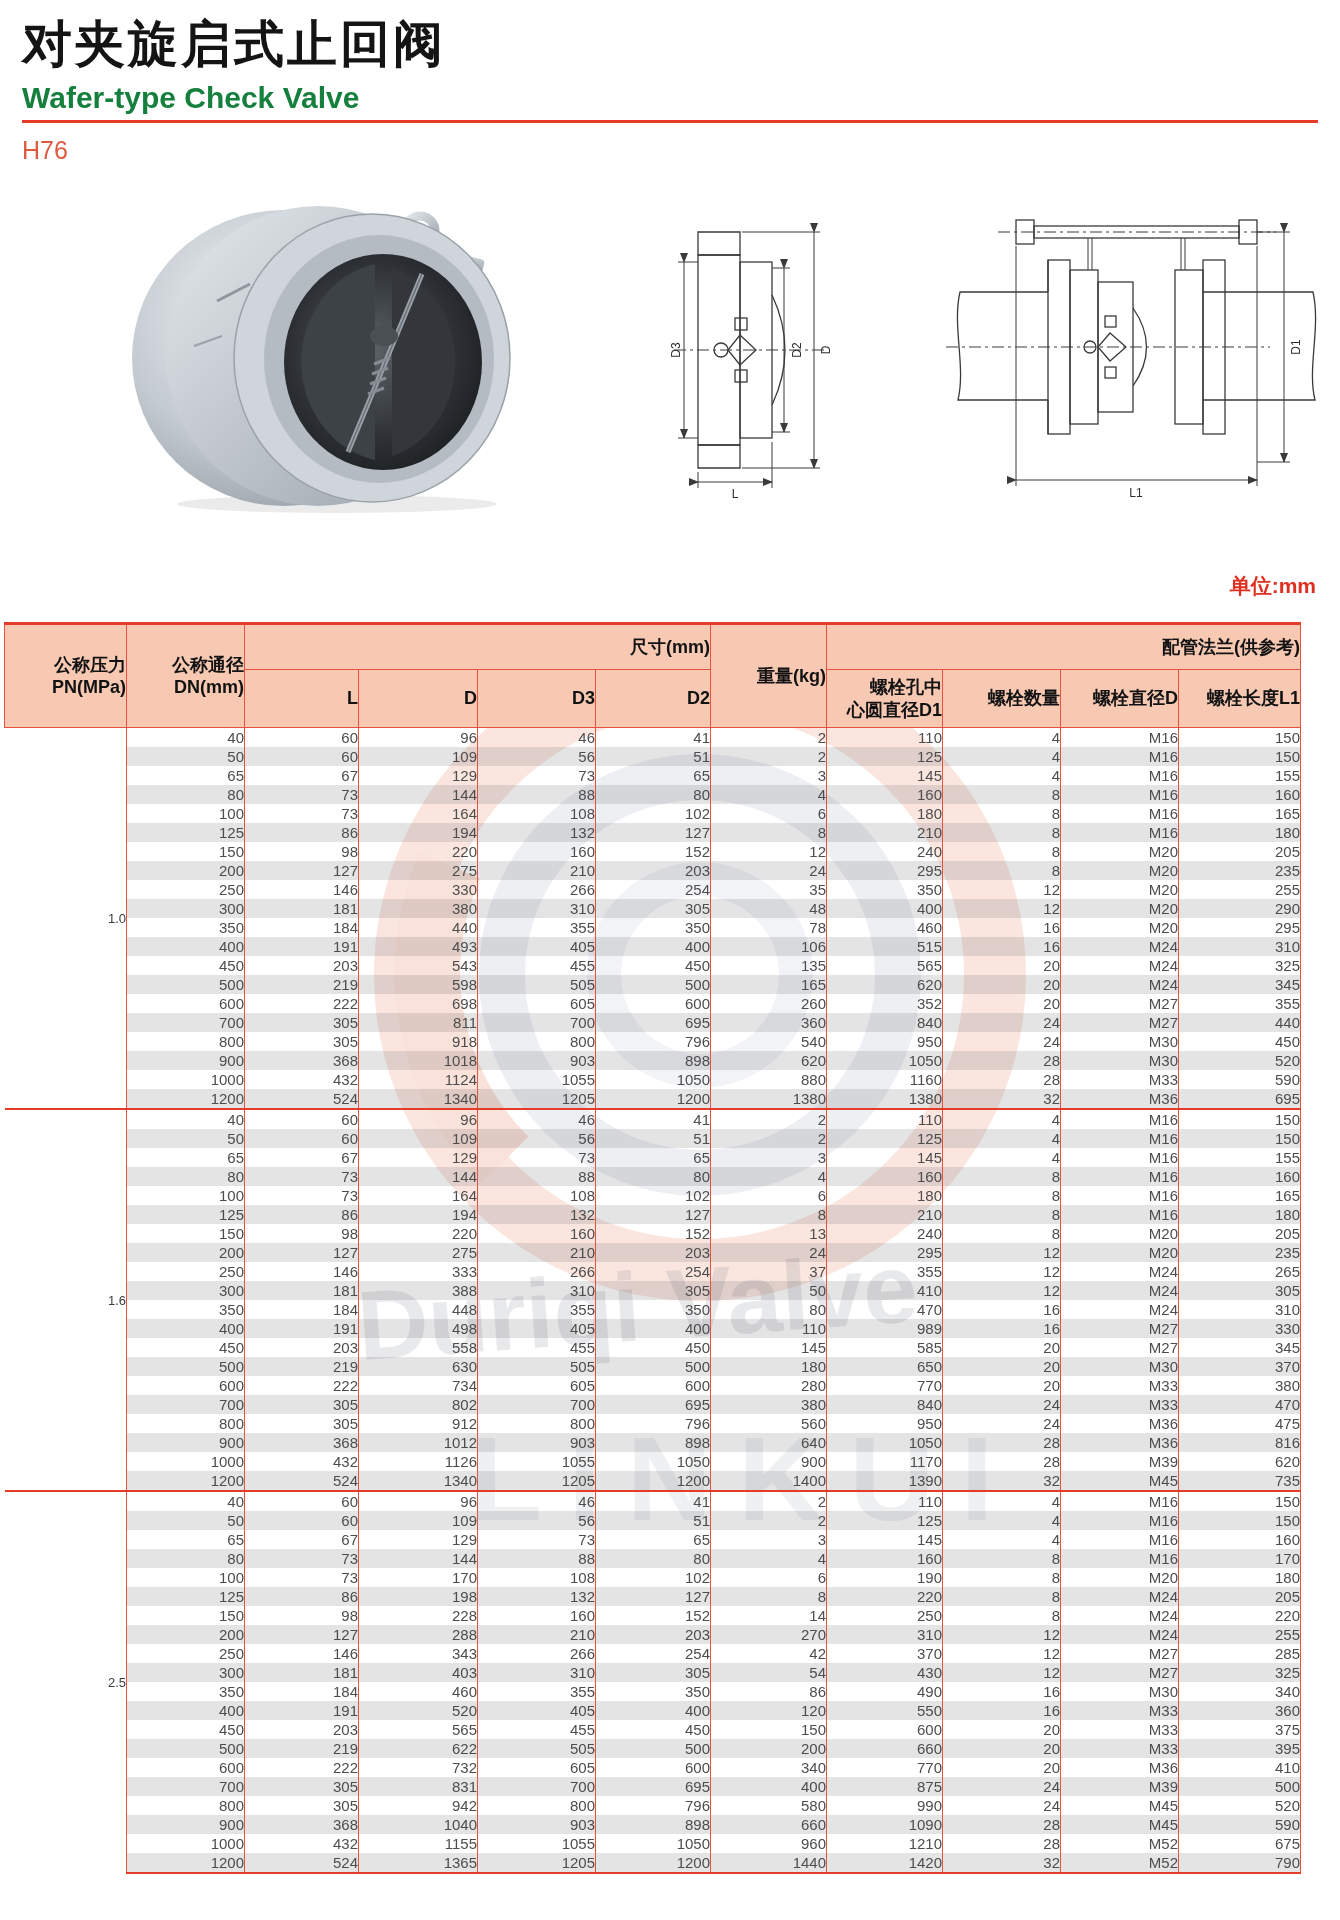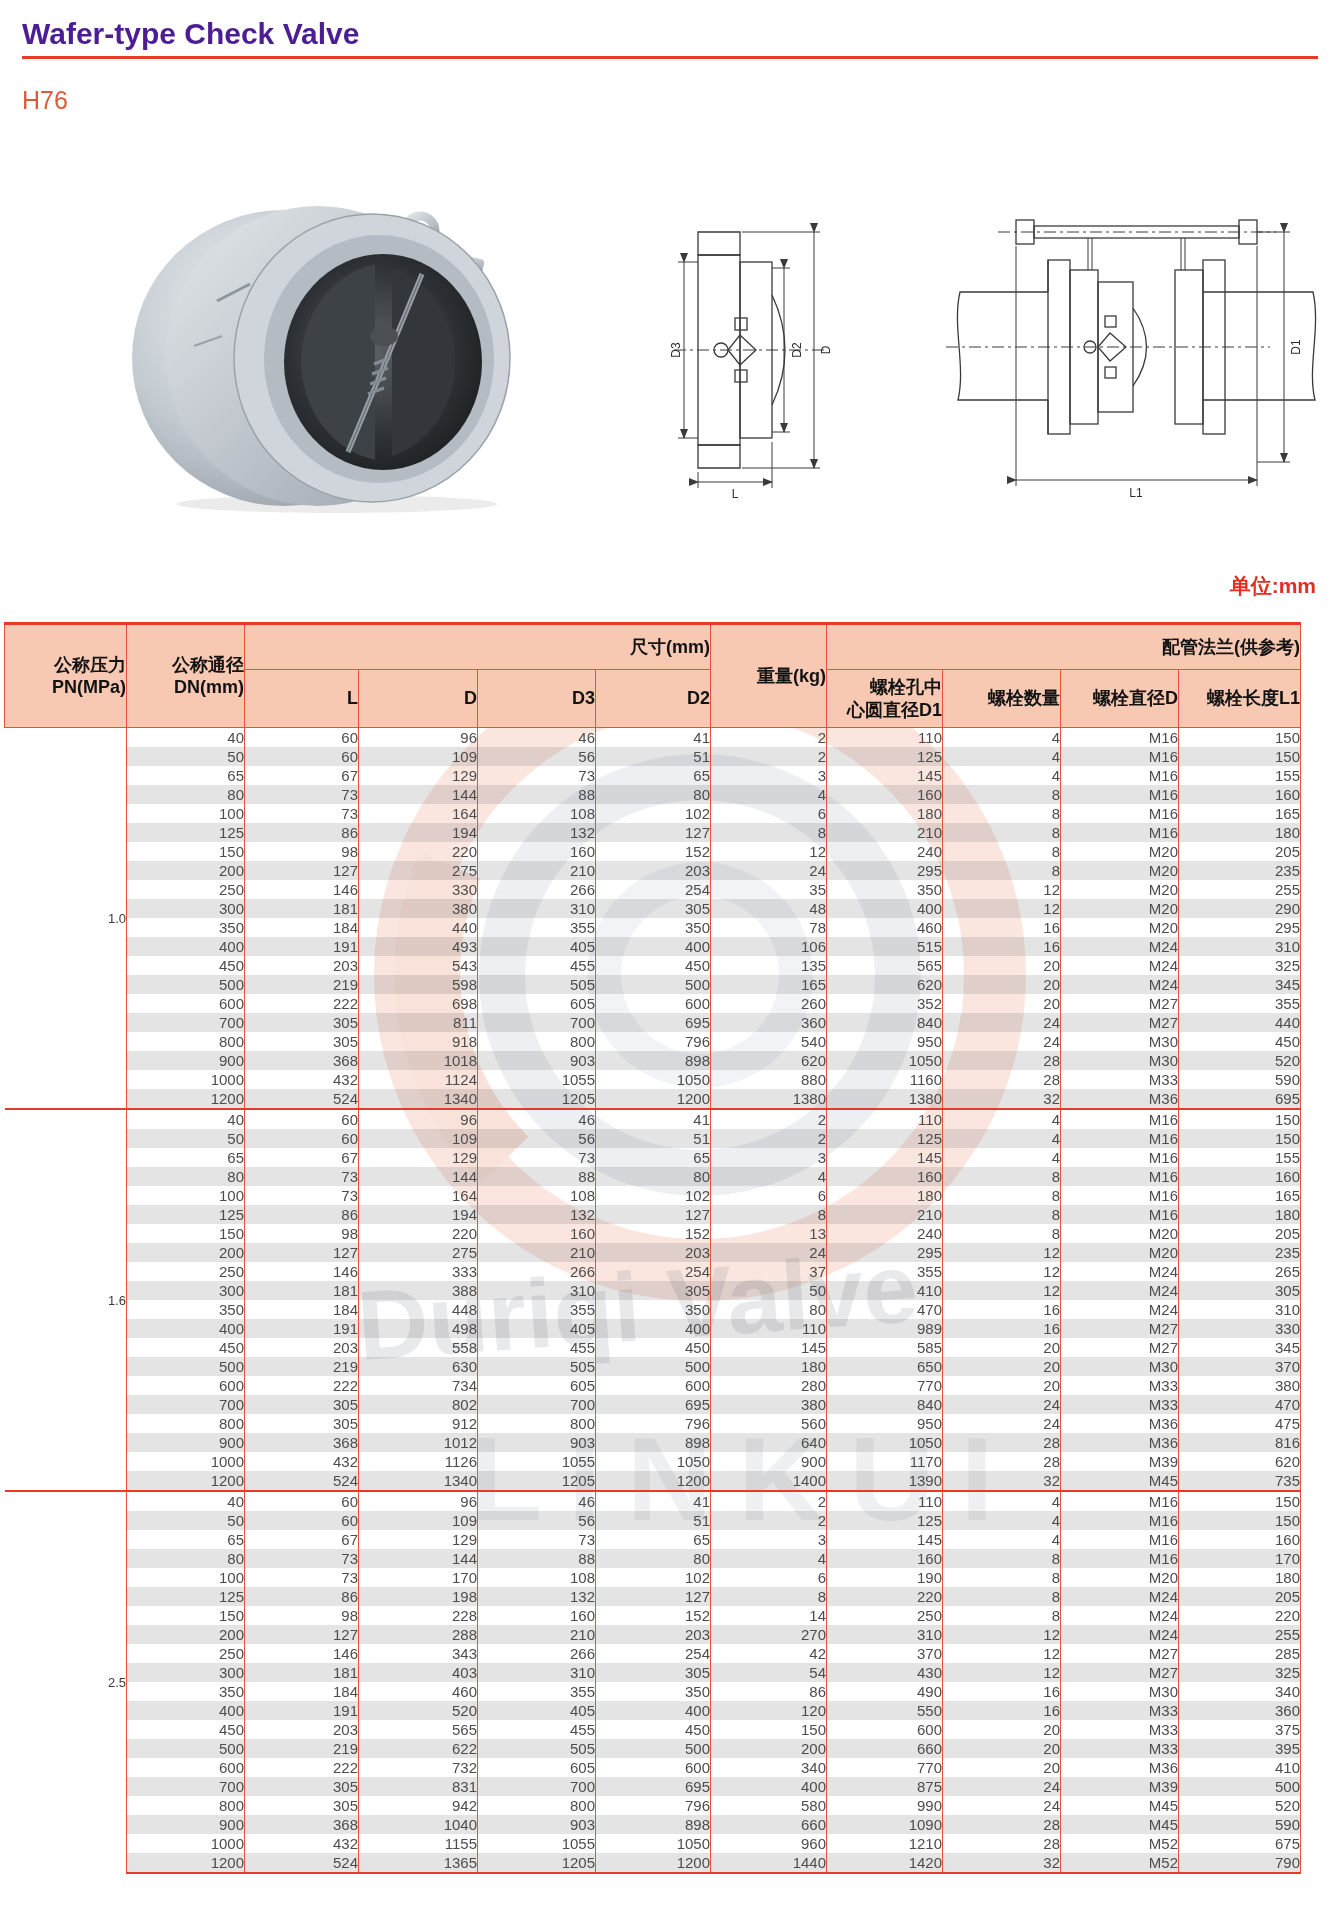--- a/index.html
+++ b/index.html
@@ -4,23 +4,23 @@
 <style>
   * { margin:0; padding:0; box-sizing:border-box; }
   html,body { background:#ffffff; }
   body {
     width:1340px; height:1920px; position:relative; overflow:hidden;
     font-family:"Liberation Sans", sans-serif; color:#1a1a1a;
   }
   
   .page-header { position:absolute; left:22px; top:16px; right:22px; }
   .title-cn { font-size:50px; font-weight:bold; color:#141414; letter-spacing:3px; line-height:1.12; }
-  .title-en { font-size:30px; font-weight:bold; color:#4c1d95; margin-top:1px; }
+  .title-en { font-size:30px; font-weight:bold; color:#15803d; margin-top:9px; }
   .title-rule { height:3px; background:#e63b28; margin-top:5px; }
-  .model-code { font-size:25px; color:#dd5a3c; margin-top:27px; font-weight:normal; }
+  .model-code { font-size:25px; color:#dd5a3c; margin-top:13px; font-weight:normal; }
   
   .valve-photo { position:absolute; left:122px; top:186px; width:400px; height:328px; }
   .drawing-1   { position:absolute; left:628px; top:200px; width:295px; height:300px; }
   .drawing-2   { position:absolute; left:938px; top:196px; width:398px; height:306px; }
   .unit-note { position:absolute; right:24px; top:572px; font-size:21px; font-weight:bold; color:#e02f1f;margin-left:23px; }
   
   .watermark { position:absolute; left:0; top:615px; width:1340px; height:1290px; pointer-events:none; }
   
   table.spec {
     position:absolute; left:4px; top:622px; width:1296px;
@@ -48,20 +48,21 @@
   }
   
   .tline { stroke:#3a3a3a; stroke-width:1.3; fill:none; }
   .dim   { stroke:#3a3a3a; stroke-width:1; fill:none; }
   .dimtext { font-size:12px; fill:#2e2e2e; font-family:"Liberation Sans",sans-serif; }
 </style>
 </head>
 <body>
 
 <div class="page-header">
+  <div class="title-cn">对夹旋启式止回阀</div>
   <div class="title-en">Wafer-type Check Valve</div>
   <div class="title-rule"></div>
   <div class="model-code">H76</div>
 </div>
 
 <div class="watermark">
   <svg width="1340" height="1290" viewBox="0 0 1340 1290">
     <g opacity="0.30">
       <circle cx="700" cy="360" r="295" fill="none" stroke="#f0b096" stroke-width="62"></circle>
       <circle cx="700" cy="360" r="198" fill="none" stroke="#c6ccd8" stroke-width="46"></circle>

